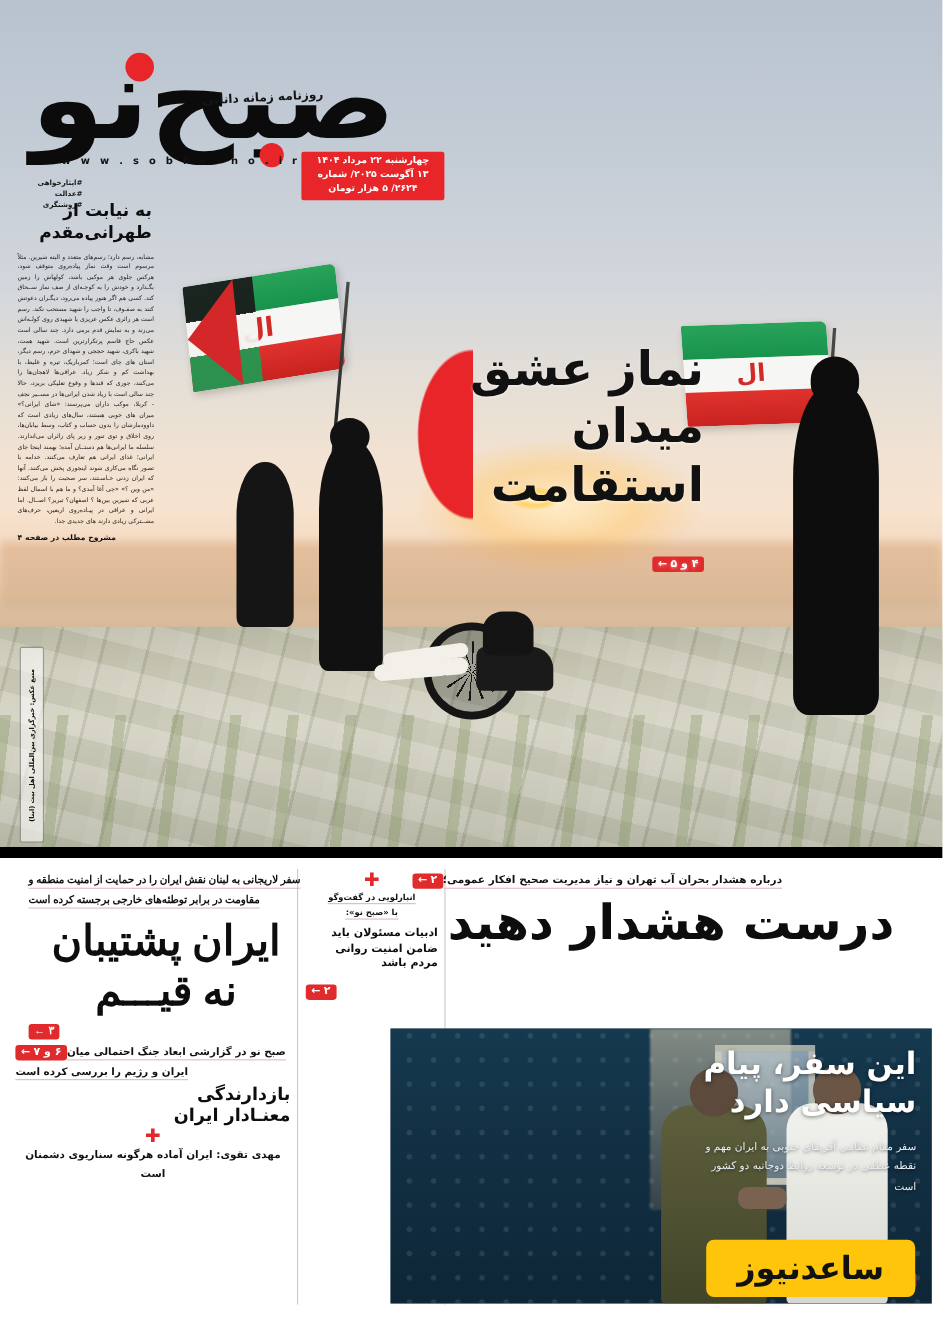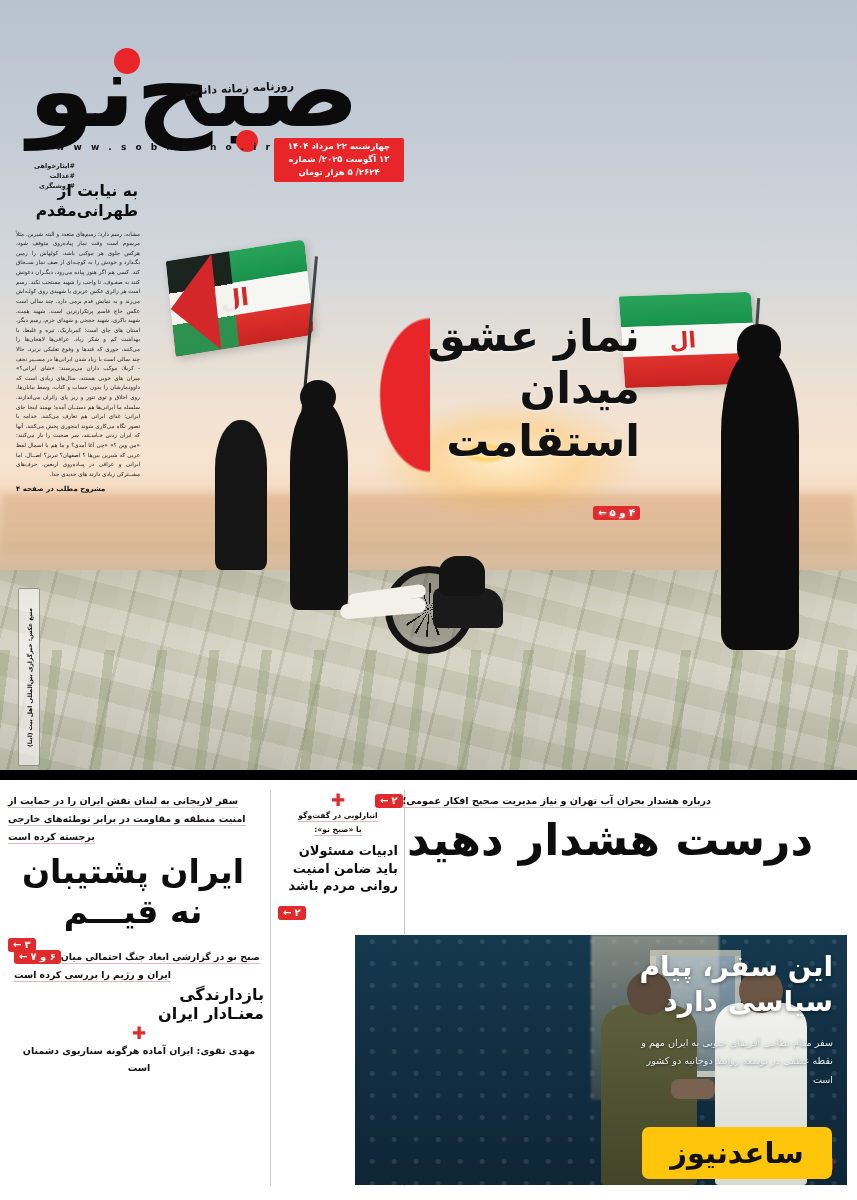--- a/index.html
+++ b/index.html
@@ -144,26 +144,26 @@
   .officer{position:absolute;}
   .off-a{right:150px;bottom:0;width:96px;height:180px;background:linear-gradient(180deg,#5d5f3c,#43452a);border-radius:26px 26px 4px 4px;}
   .off-a:before{content:"";position:absolute;left:26px;top:-34px;width:44px;height:44px;border-radius:50%;background:#5c4a3c;}
   .off-b{right:40px;bottom:0;width:92px;height:182px;background:linear-gradient(180deg,#f2f2ee,#d8d8d2);border-radius:24px 24px 4px 4px;}
   .off-b:before{content:"";position:absolute;left:24px;top:-34px;width:44px;height:44px;border-radius:50%;background:#6b5545;}
   .hands{position:absolute;right:132px;bottom:86px;width:44px;height:20px;background:#7a6250;border-radius:8px;}
 
   
   .b-mid{position:absolute;left:278px;top:12px;width:120px;}
   .b-mid .kicker{font-size:7.6px;line-height:1.8;text-align:center;}
-  .b-mid .bighead{font-size:13px;line-height:1.35;margin-top:6px;}
-
-  
-  .b-left{position:absolute;left:8px;top:12px;width:250px;}
+  .b-mid .bighead{font-size:10px;line-height:1.35;margin-top:6px;}
+
+  
+  .b-left{position:absolute;left:26px;top:12px;width:250px;font-family:Liberation Serif, serif;}
   .b-left .kicker{text-align:left;font-size:9.5px;line-height:1.9;}
-  .b-left .bighead{font-size:33px;line-height:1.2;text-align:center;margin-top:6px;letter-spacing:-.5px;}
+  .b-left .bighead{font-size:38px;line-height:1.2;text-align:center;margin-top:6px;letter-spacing:-.5px;}
   .blk2{position:absolute;left:14px;top:168px;width:250px;}
   .byline{direction:rtl;text-align:center;font-size:9.5px;line-height:1.85;color:#111;font-weight:600;}
 
   
   .watermark{position:absolute;left:642px;top:1127px;width:190px;height:52px;background:#ffc50a;
     border-radius:7px;display:flex;align-items:center;justify-content:center;}
   .watermark span{direction:rtl;font-weight:bold;font-size:29px;color:#111;letter-spacing:-1px;}
 </style>
 </head>
 <body>

